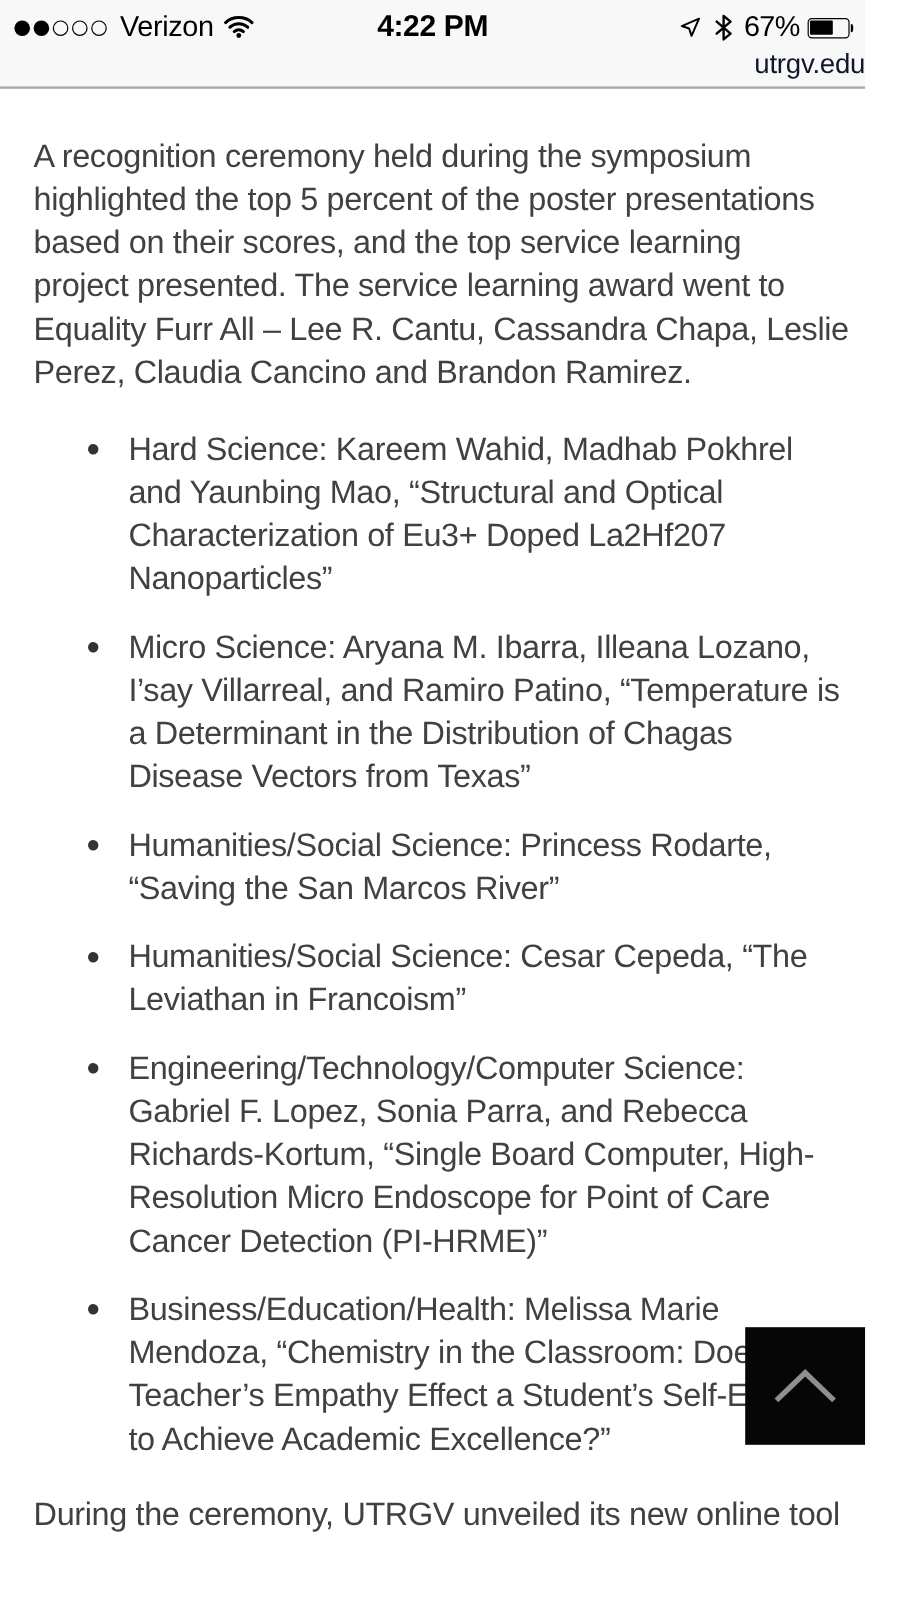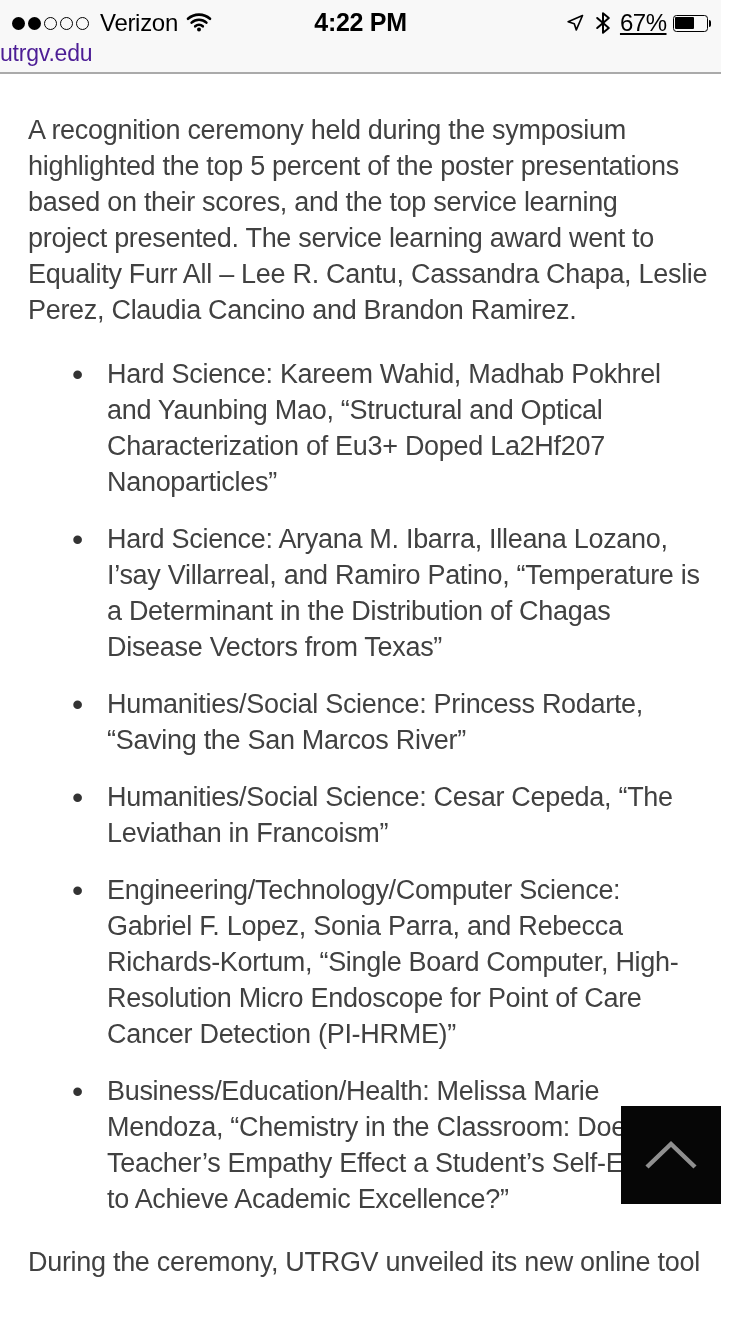--- a/index.html
+++ b/index.html
@@ -45,40 +45,40 @@
 
   .time-center {
     position: absolute; left: 50%; top: 8px;
     transform: translateX(-50%);
     font-size: 25px; font-weight: bold; color: #000;
     letter-spacing: -0.3px;
     text-align: center;
   }
   .cluster-right {
     position: absolute; right: 10px; top: 9px;
-    display: flex; align-items: center; text-decoration: underline;
+    display: flex; align-items: center;
   }
   .icon-gap { margin-right: 9px; display: flex; align-items: center; }
   .battery-pct { font-size: 24px; color: #000; letter-spacing: -0.5px; margin-right: 6px; }
   .battery-shell {
     position: relative;
     width: 35px; height: 17px;
     border: 1.5px solid #000; border-radius: 3.5px;
     display: flex; align-items: center; padding: 1.5px;
   }
   .battery-fill { height: 100%; background: #000; border-radius: 1px; }
   .battery-nub {
     width: 2.5px; height: 7px; background: #000;
     border-radius: 0 2px 2px 0; margin-left: 1px;
   }
 
   .url-row {
     position: absolute; top: 40px; left: 0; right: 0;
-    text-align: left;
-    font-size: 23px; color: #4c1d95; letter-spacing: -0.2px;
+    text-align: right;
+    font-size: 23px; color: #0f172a; letter-spacing: -0.2px;
   }
 
   
   .content {
     position: absolute; top: 74px; left: 0; right: 0;
     padding: 12px 28px;
     color: #414141;
     font-size: 27px;
     line-height: 36px;
     letter-spacing: -0.3px;
@@ -176,21 +176,21 @@
         <li>
           <span class="bullet-dot">•</span>
           <span class="li-text">Hard Science: Kareem Wahid, Madhab Pokhrel
 and Yaunbing Mao, “Structural and Optical
 Characterization of Eu3+ Doped La2Hf207
 Nanoparticles”</span>
         </li>
 
         <li>
           <span class="bullet-dot">•</span>
-          <span class="li-text">Hard Science: Aryana M. Ibarra, Illeana Lozano,
+          <span class="li-text">Micro Science: Aryana M. Ibarra, Illeana Lozano,
 I’say Villarreal, and Ramiro Patino, “Temperature is
 a Determinant in the Distribution of Chagas
 Disease Vectors from Texas”</span>
         </li>
 
         <li>
           <span class="bullet-dot">•</span>
           <span class="li-text">Humanities/Social Science: Princess Rodarte,
 “Saving the San Marcos River”</span>
         </li>

